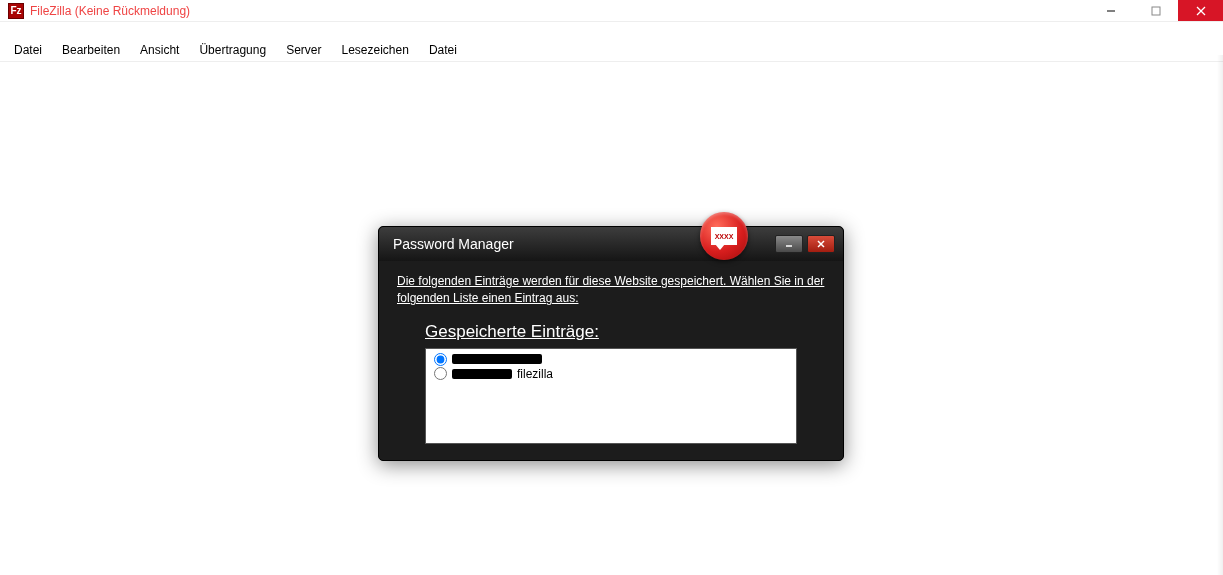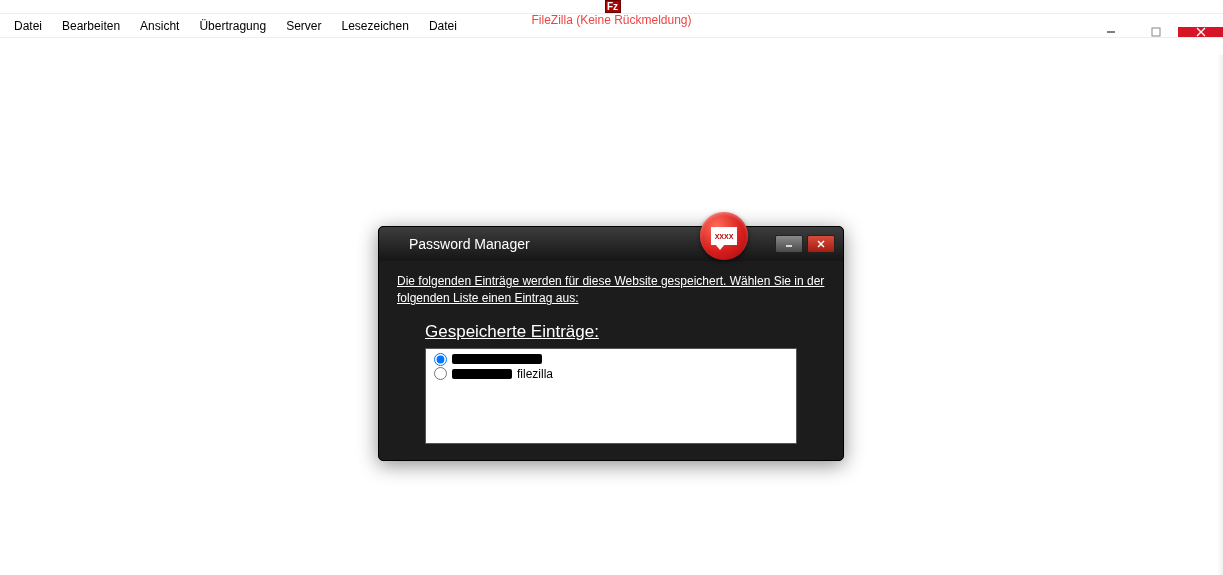--- a/index.html
+++ b/index.html
@@ -7,26 +7,25 @@
     width: 1223px;
     height: 575px;
     font-family: "Segoe UI", Tahoma, sans-serif;
     font-size: 12px;
     background: #fff;
     overflow: hidden;
     position: relative;
   }
   
   .titlebar {
-    height: 14px;
+    height: 22px;
     display: flex;
     align-items: center;
     background: #fff;
     border-bottom: 1px solid #eee;
-    flex-direction: column;
   }
   .app-icon {
     width: 16px; height: 16px;
     margin: 0 6px 0 8px;
     background: #a80404;
     color: #fff;
     font-size: 10px;
     font-weight: bold;
     display: flex;
     align-items: center;
@@ -50,20 +49,21 @@
     background: #d71526;
     color: #fff;
   }
   
   .menubar {
     height: 24px;
     display: flex;
     align-items: center;
     padding: 0 4px;
     border-bottom: 1px solid #eee;
+    margin-top: 16px;
   }
   .menu-item {
     padding: 3px 10px;
     font-size: 12px;
     color: #000;
   }
   
   .dialog {
     position: absolute;
     left: 378px;
@@ -71,21 +71,21 @@
     width: 466px;
     background: #1c1c1c;
     border: 1px solid #000;
     border-radius: 5px;
     box-shadow: 0 4px 20px rgba(0,0,0,0.45);
   }
   .dlg-titlebar {
     height: 34px;
     display: flex;
     align-items: center;
-    padding: 0 8px 0 30px;
+    padding: 0 8px 0 14px;
     background: linear-gradient(#3d3d3d,#151515);
     border-top-left-radius: 5px;
     border-top-right-radius: 5px;
   }
   .dlg-title {
     color: #fff;
     font-size: 14px;
   }
   .dlg-winbtns {
     margin-left: auto;

